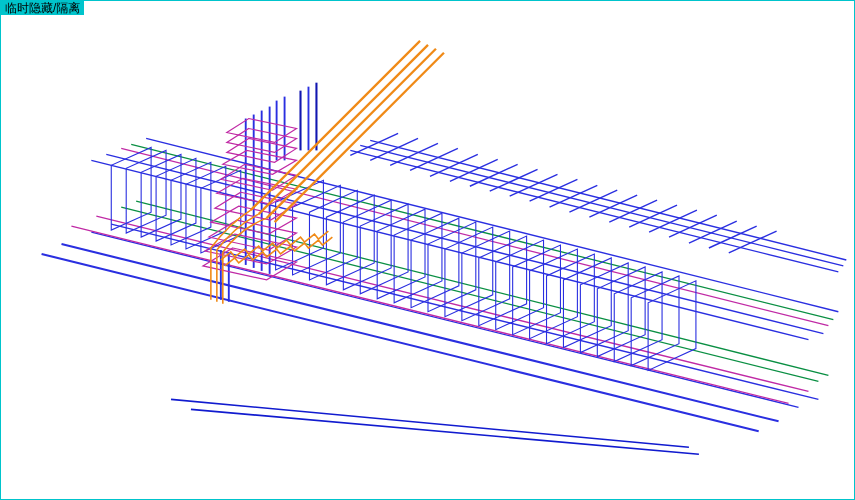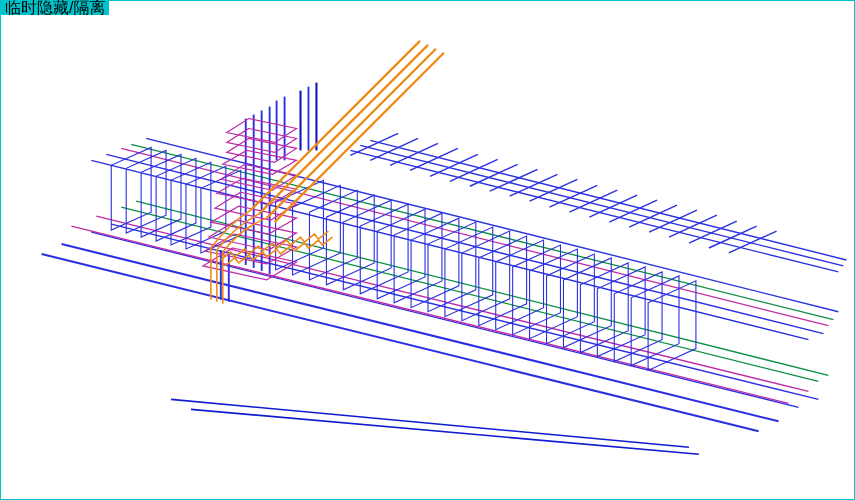--- a/index.html
+++ b/index.html
@@ -1,17 +1,17 @@
 <!DOCTYPE html>
 <html><head>
 <meta charset="utf-8">
 <style>
   html,body{margin:0;padding:0;width:855px;height:500px;overflow:hidden;background:#fff;font-family:Arial,"Microsoft YaHei",sans-serif}
   .frame{position:absolute;inset:0;border:1px solid #00c4cc;box-sizing:border-box}
-  .badge{position:absolute;top:0;left:0;background:#00c4cc;color:#000;font-size:16px;line-height:12px;padding:1px 4px;letter-spacing:0}
+  .badge{position:absolute;top:0;left:0;background:#00c4cc;color:#000;font-size:12px;line-height:12px;padding:1px 4px;letter-spacing:0}
   .viewport{position:absolute;inset:0}
   svg{position:absolute;inset:0;width:100%;height:100%}
   .bar-blue{stroke:#2a2fe0;stroke-width:1.4;fill:none}
   .bar-blue-thick{stroke:#2a2fe0;stroke-width:2.1;fill:none}
   .bar-blue-dk{stroke:#111bcf;stroke-width:1.6;fill:none}
   .bar-col{stroke:#2a2fe0;stroke-width:1.9;fill:none}
   .bar-col-dk{stroke:#1116b0;stroke-width:2.1;fill:none}
   .bar-green{stroke:#0a8f43;stroke-width:1.3;fill:none}
   .bar-mag{stroke:#c02aa5;stroke-width:1.3;fill:none}
   .bar-orange{stroke:#f08a17;stroke-width:2.3;fill:none}

